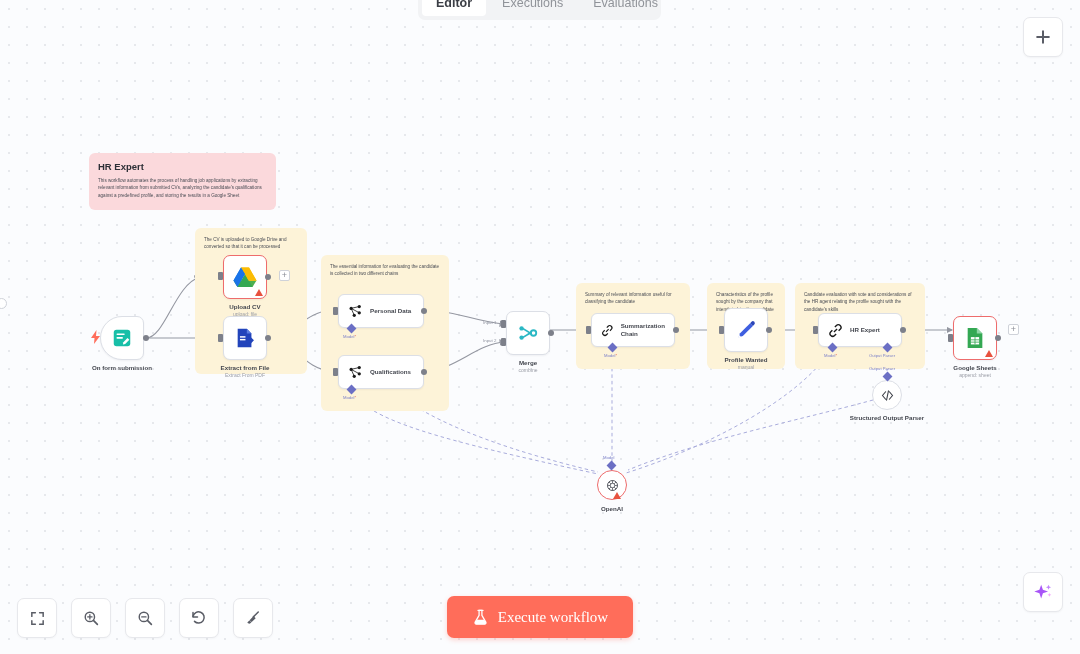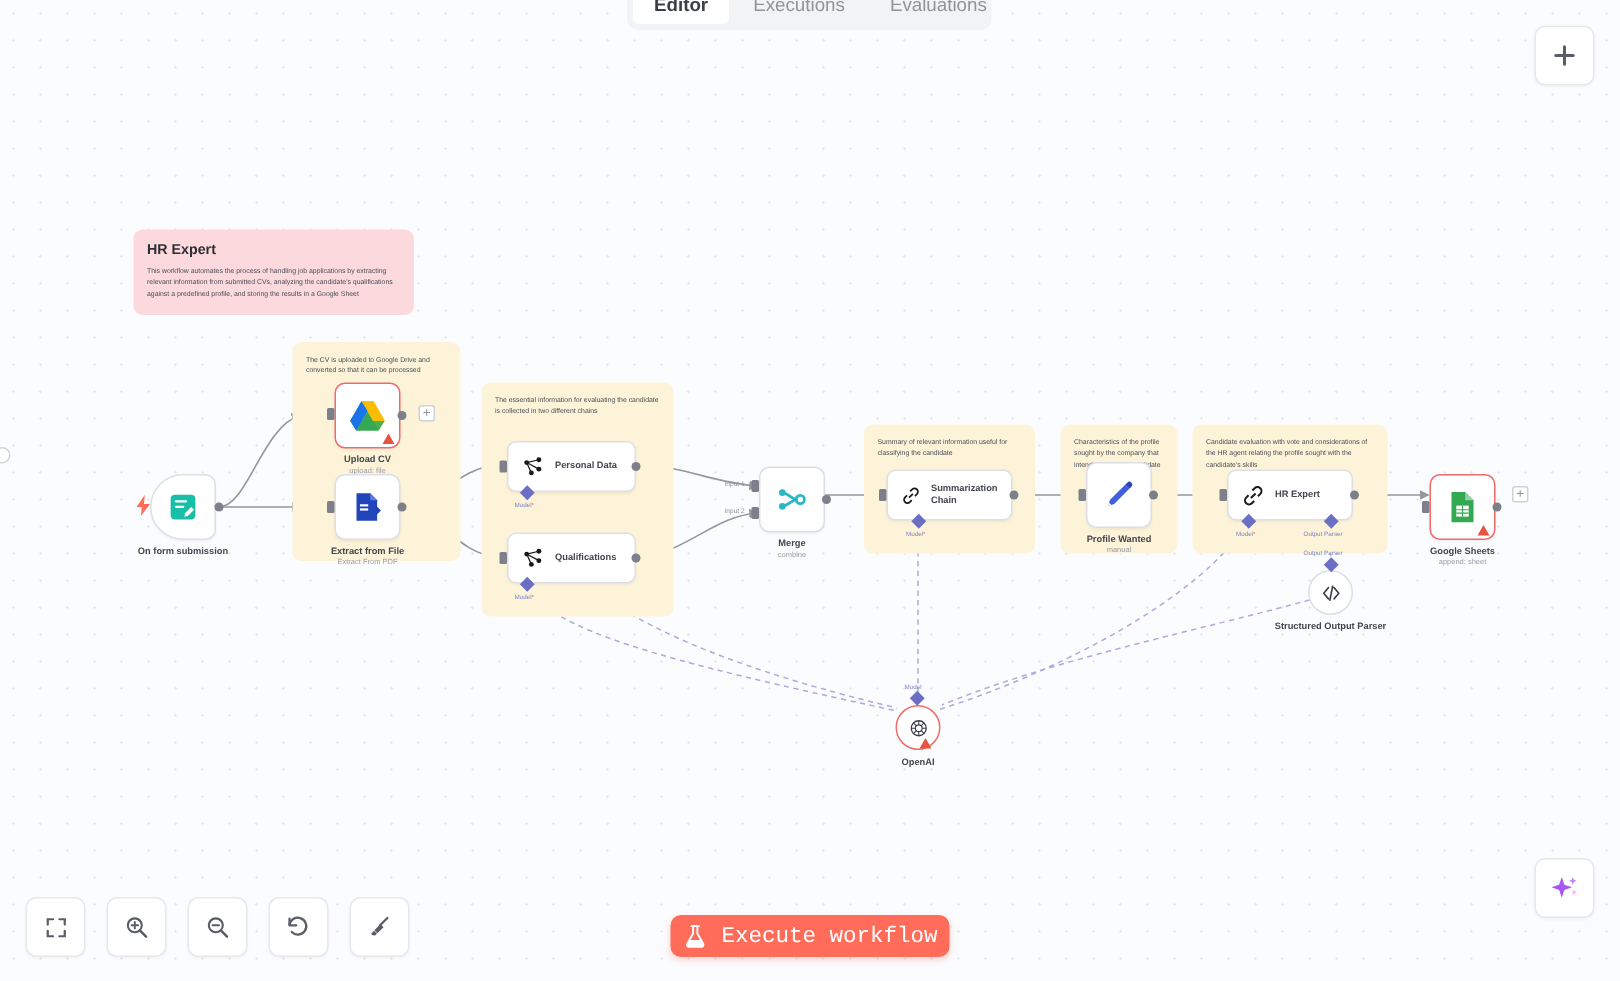--- a/index.html
+++ b/index.html
@@ -72,26 +72,26 @@
     border-radius: 7px;
     display: flex; align-items: center; justify-content: center;
     cursor: pointer;
     box-shadow: 0 1px 2px rgba(0,0,0,0.03);
     color: #5a5d66;
   }
 
   
   #execute-workflow-btn {
     position: absolute; left: 447px; bottom: 16px;
-    width: 186px; height: 28px;
+    width: 186px; height: 42px;
     background: #ff6d5a;
     border: none; border-radius: 7px;
     color: #ffffff;
     font-size: 15px;
-    font-family: Liberation Mono, monospace;
+    font-family: Liberation Serif, serif;
     display: flex; align-items: center; justify-content: center;
     gap: 9px;
     cursor: pointer;
     box-shadow: 0 2px 5px rgba(255,109,90,0.28);
     z-index: 30;
   }
 
   
   .sticky {
     position: absolute;

